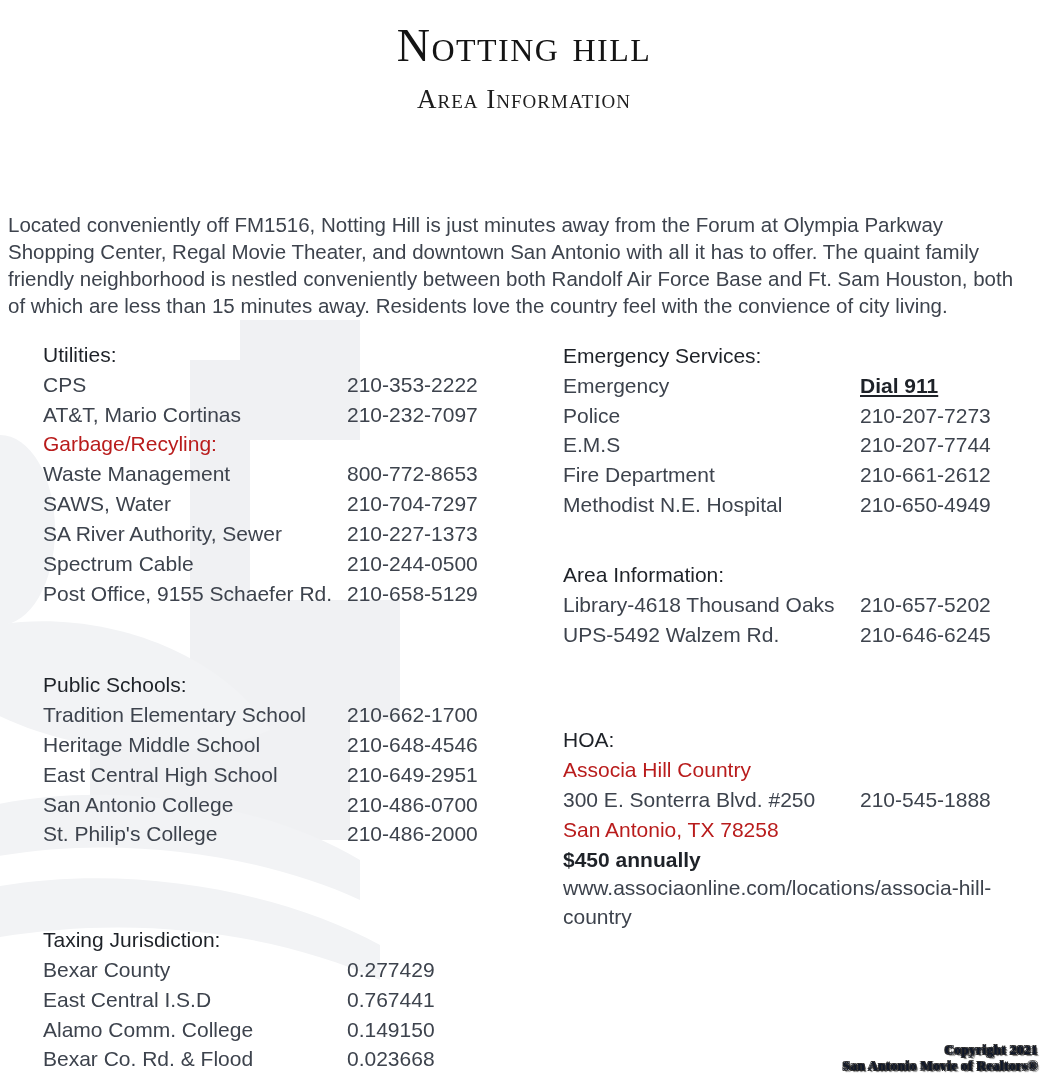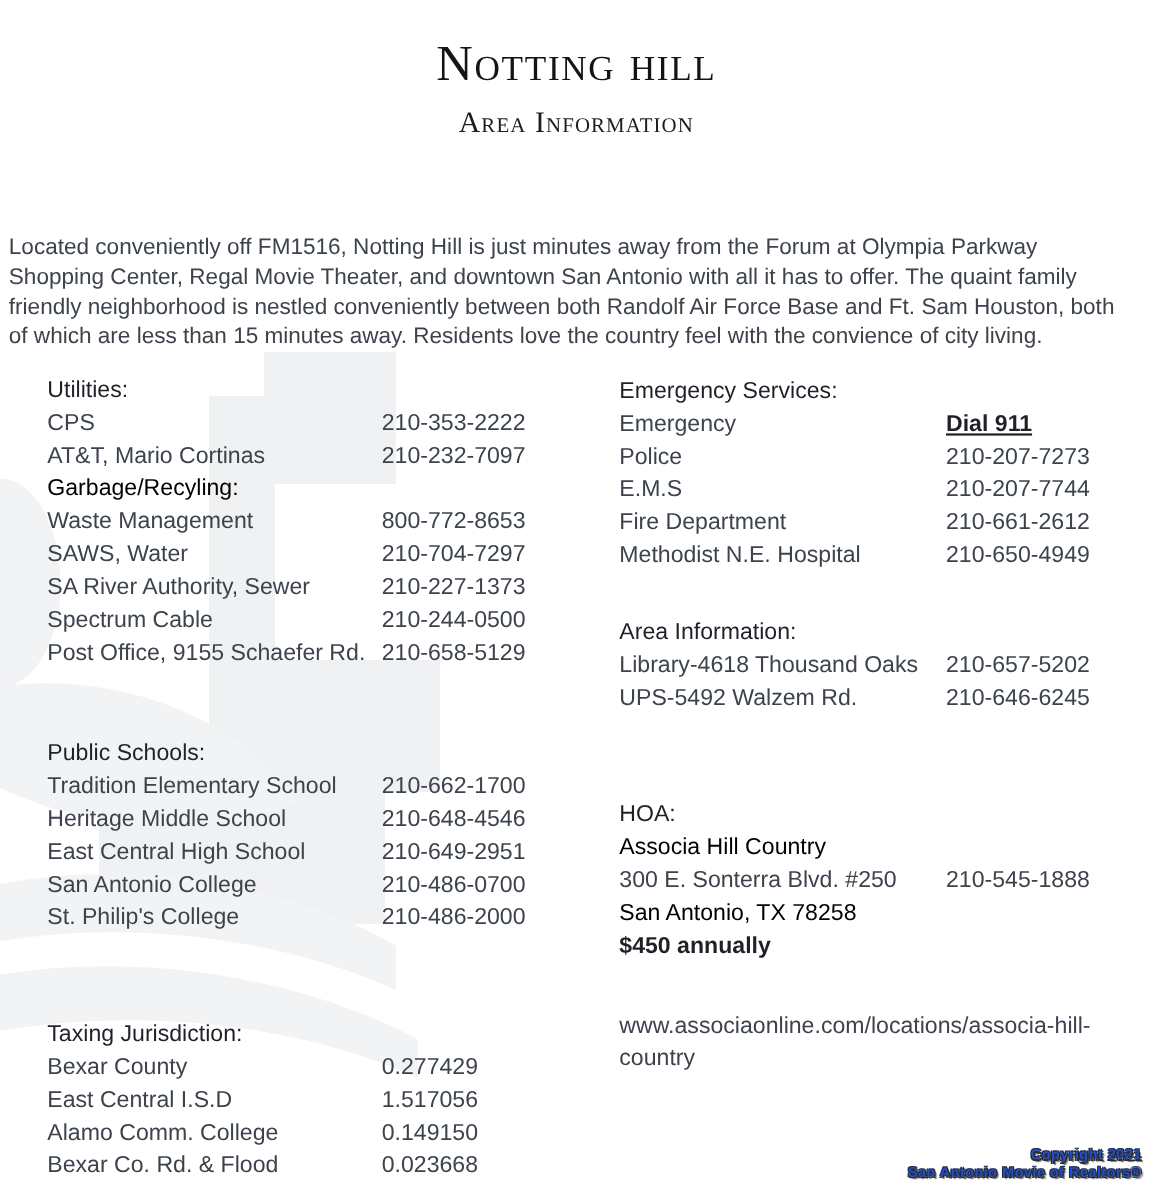--- a/index.html
+++ b/index.html
@@ -24,21 +24,21 @@
     opacity: 1;
     pointer-events: none;
     z-index: 0;
   }
 
   
   #header {
     position: relative;
     z-index: 2;
     text-align: center;
-    padding-top: 34px;
+    padding-top: 22px;
   }
   #doc-title {
     font-family: "Liberation Serif", serif;
     font-size: 46px;
     font-variant: small-caps;
     letter-spacing: 1.5px;
     color: #141414;
     line-height: 1.05;
     margin: 0;
     font-weight: normal;
@@ -94,45 +94,44 @@
   
   #col-right .row .label { width: 297px; }
 
   .spacer-lg { height: 62px; }
   .spacer-md { height: 40px; }
   .spacer-xl { height: 76px; }
 
   .freeline {
     font-size: 21px;
     line-height: 1.42;
-    color: #000000;
+    color: #b91c1c;
     white-space: nowrap;
   }
   .freeline.bold { font-weight: bold; color: #1e2228; }
   .wrapline {
     font-size: 21px;
     line-height: 1.38;
     color: #3d434d;
     white-space: normal;
     width: 470px;
-    margin-top: 45px;
   }
 
   
   #footer {
     position: absolute;
     right: 10px;
     bottom: 6px;
     text-align: right;
     z-index: 3;
-    font-family: Liberation Sans, sans-serif;
+    font-family: Liberation Serif, serif;
     font-size: 13px;
     font-weight: bold;
     line-height: 1.25;
-    color: #1d4ed8;
+    color: #0f172a;
     text-shadow:
        1px 1px 0 #2b2b2b, -1px -1px 0 #2b2b2b,
        1px -1px 0 #2b2b2b, -1px  1px 0 #2b2b2b,
        2px 2px 1px rgba(0,0,0,.55);
     letter-spacing: .5px;
   }
 </style>
 </head>
 <body>
 
@@ -222,21 +221,21 @@
   <div class="spacer-xl"></div>
 
   <div class="block">
     <div class="block-title">Taxing Jurisdiction:</div>
     <div class="row">
       <span class="label">Bexar County</span>
       <span class="value">0.277429</span>
     </div>
     <div class="row">
       <span class="label">East Central I.S.D</span>
-      <span class="value">1.517056</span>
+      <span class="value">0.767441</span>
     </div>
     <div class="row">
       <span class="label">Alamo Comm. College</span>
       <span class="value">0.149150</span>
     </div>
     <div class="row">
       <span class="label">Bexar Co. Rd. &amp; Flood</span>
       <span class="value">0.023668</span>
     </div>
     <div class="row">

